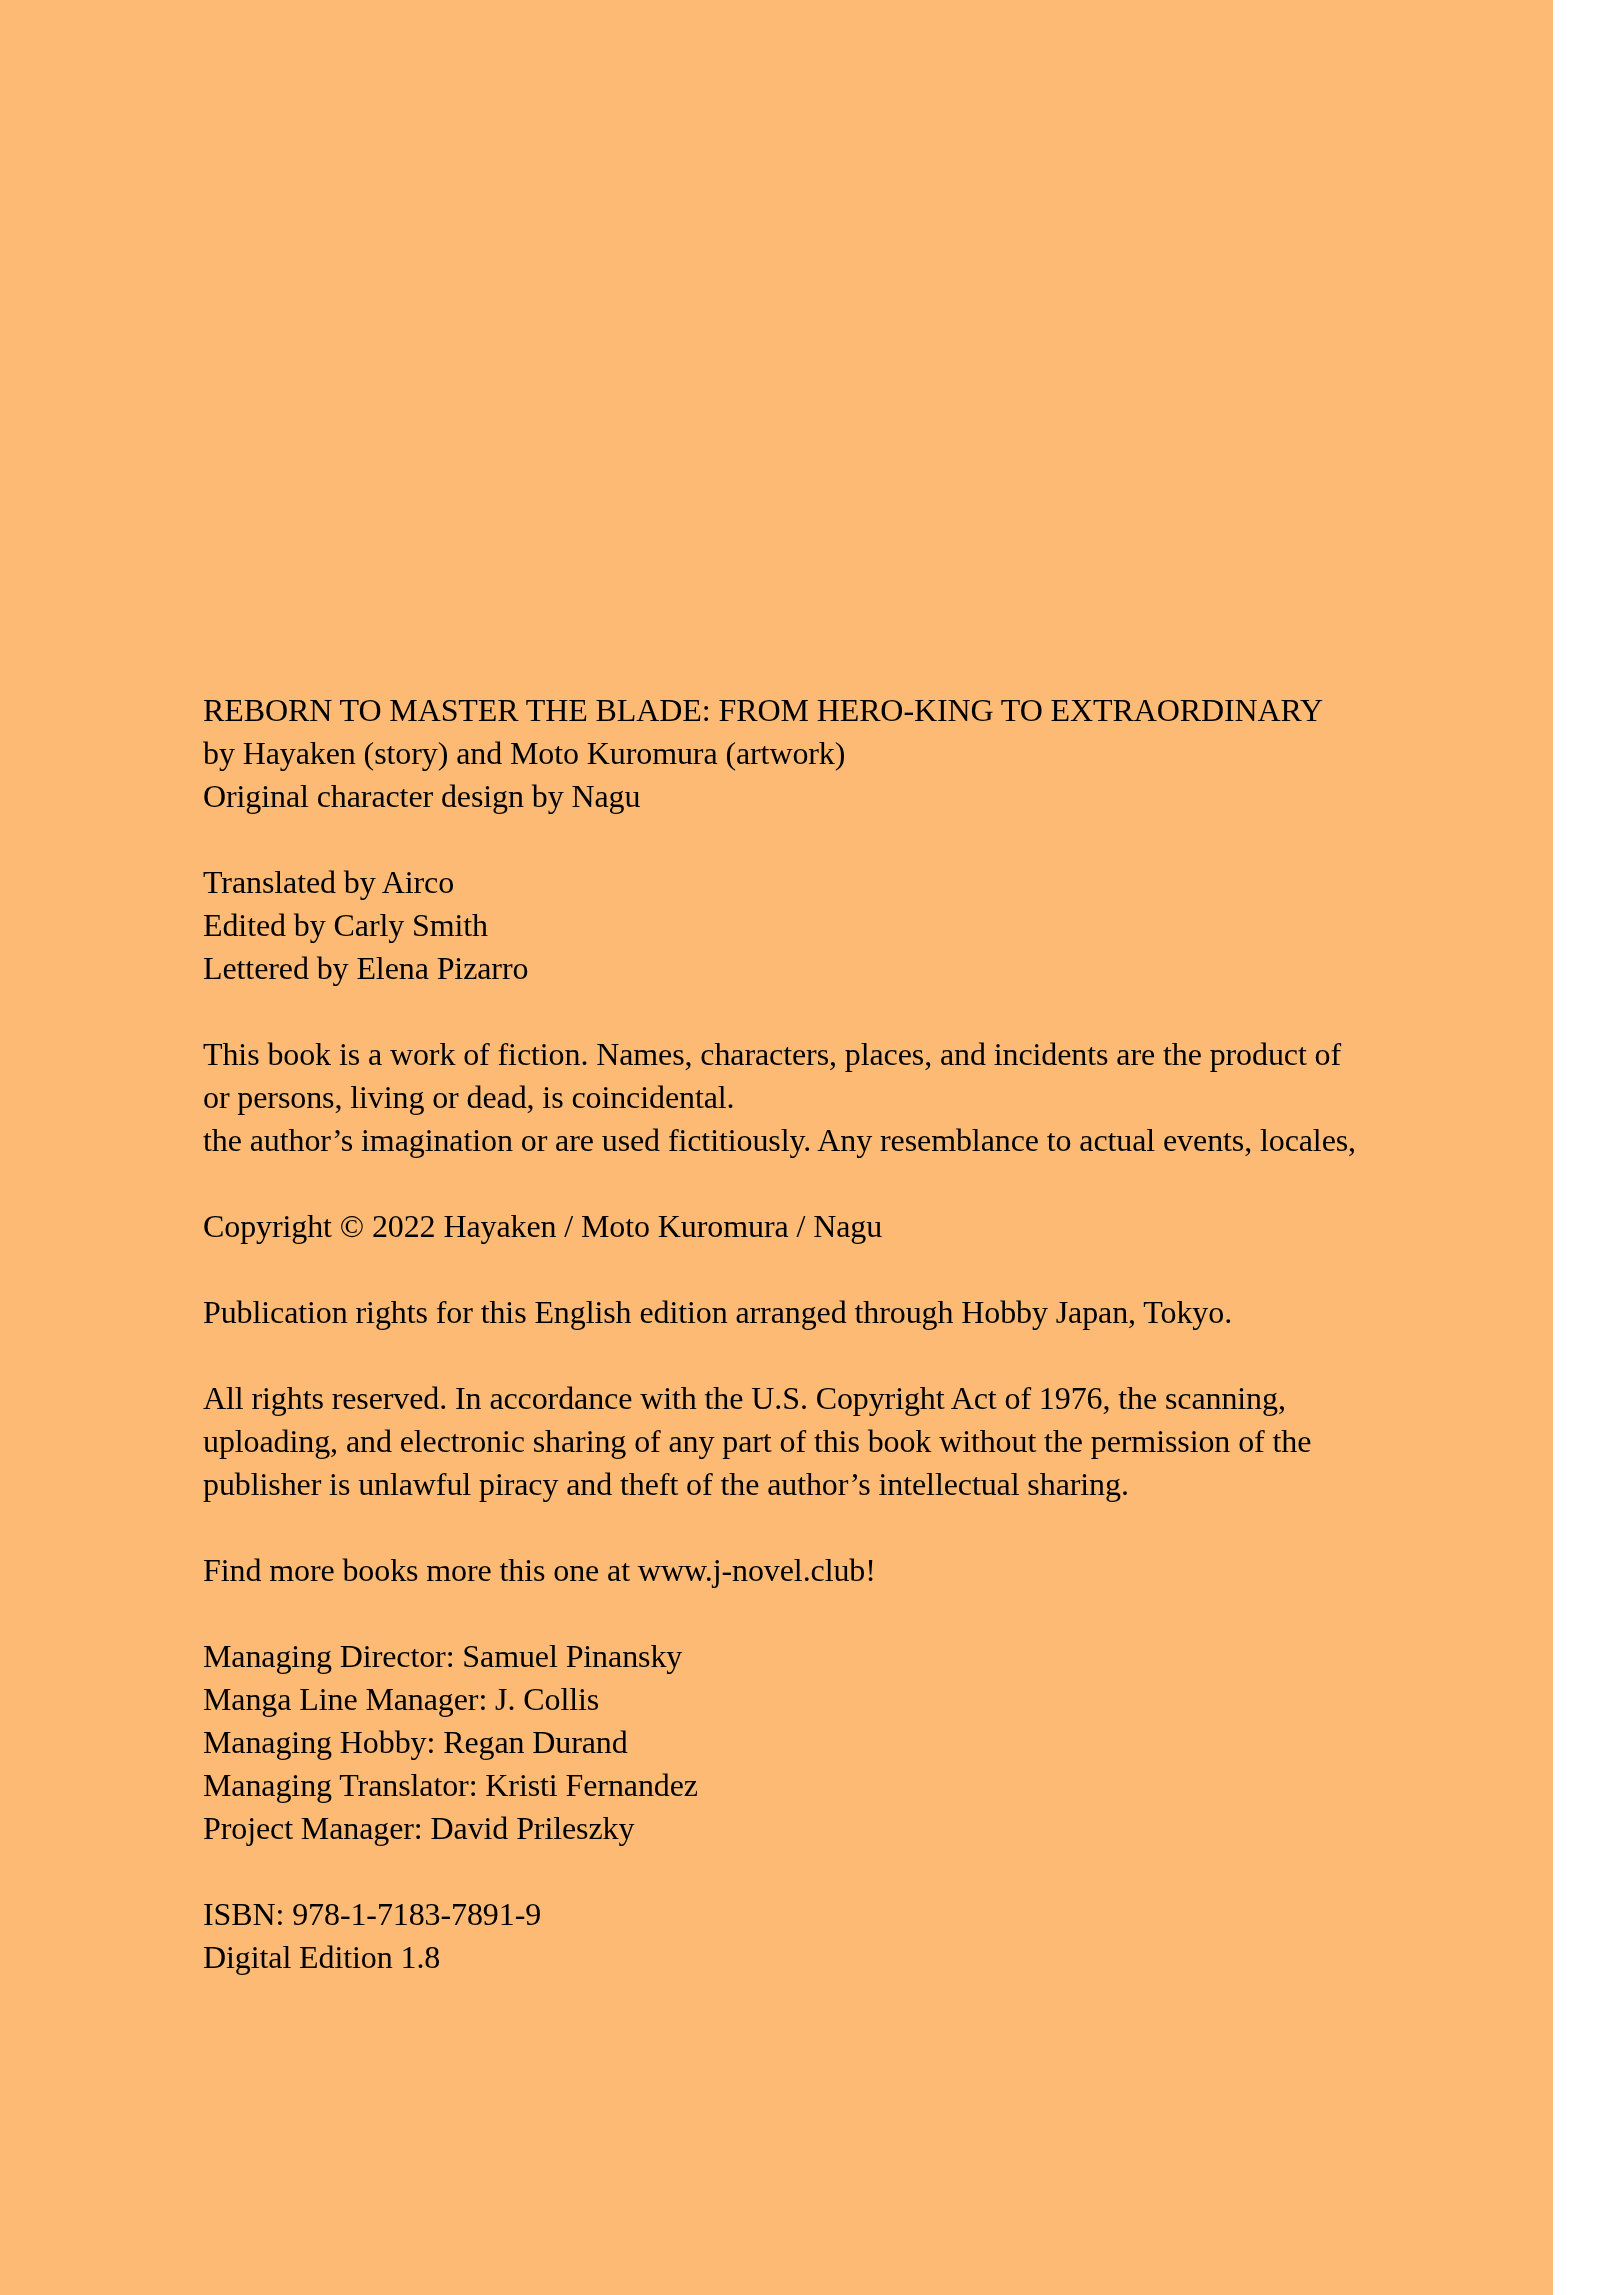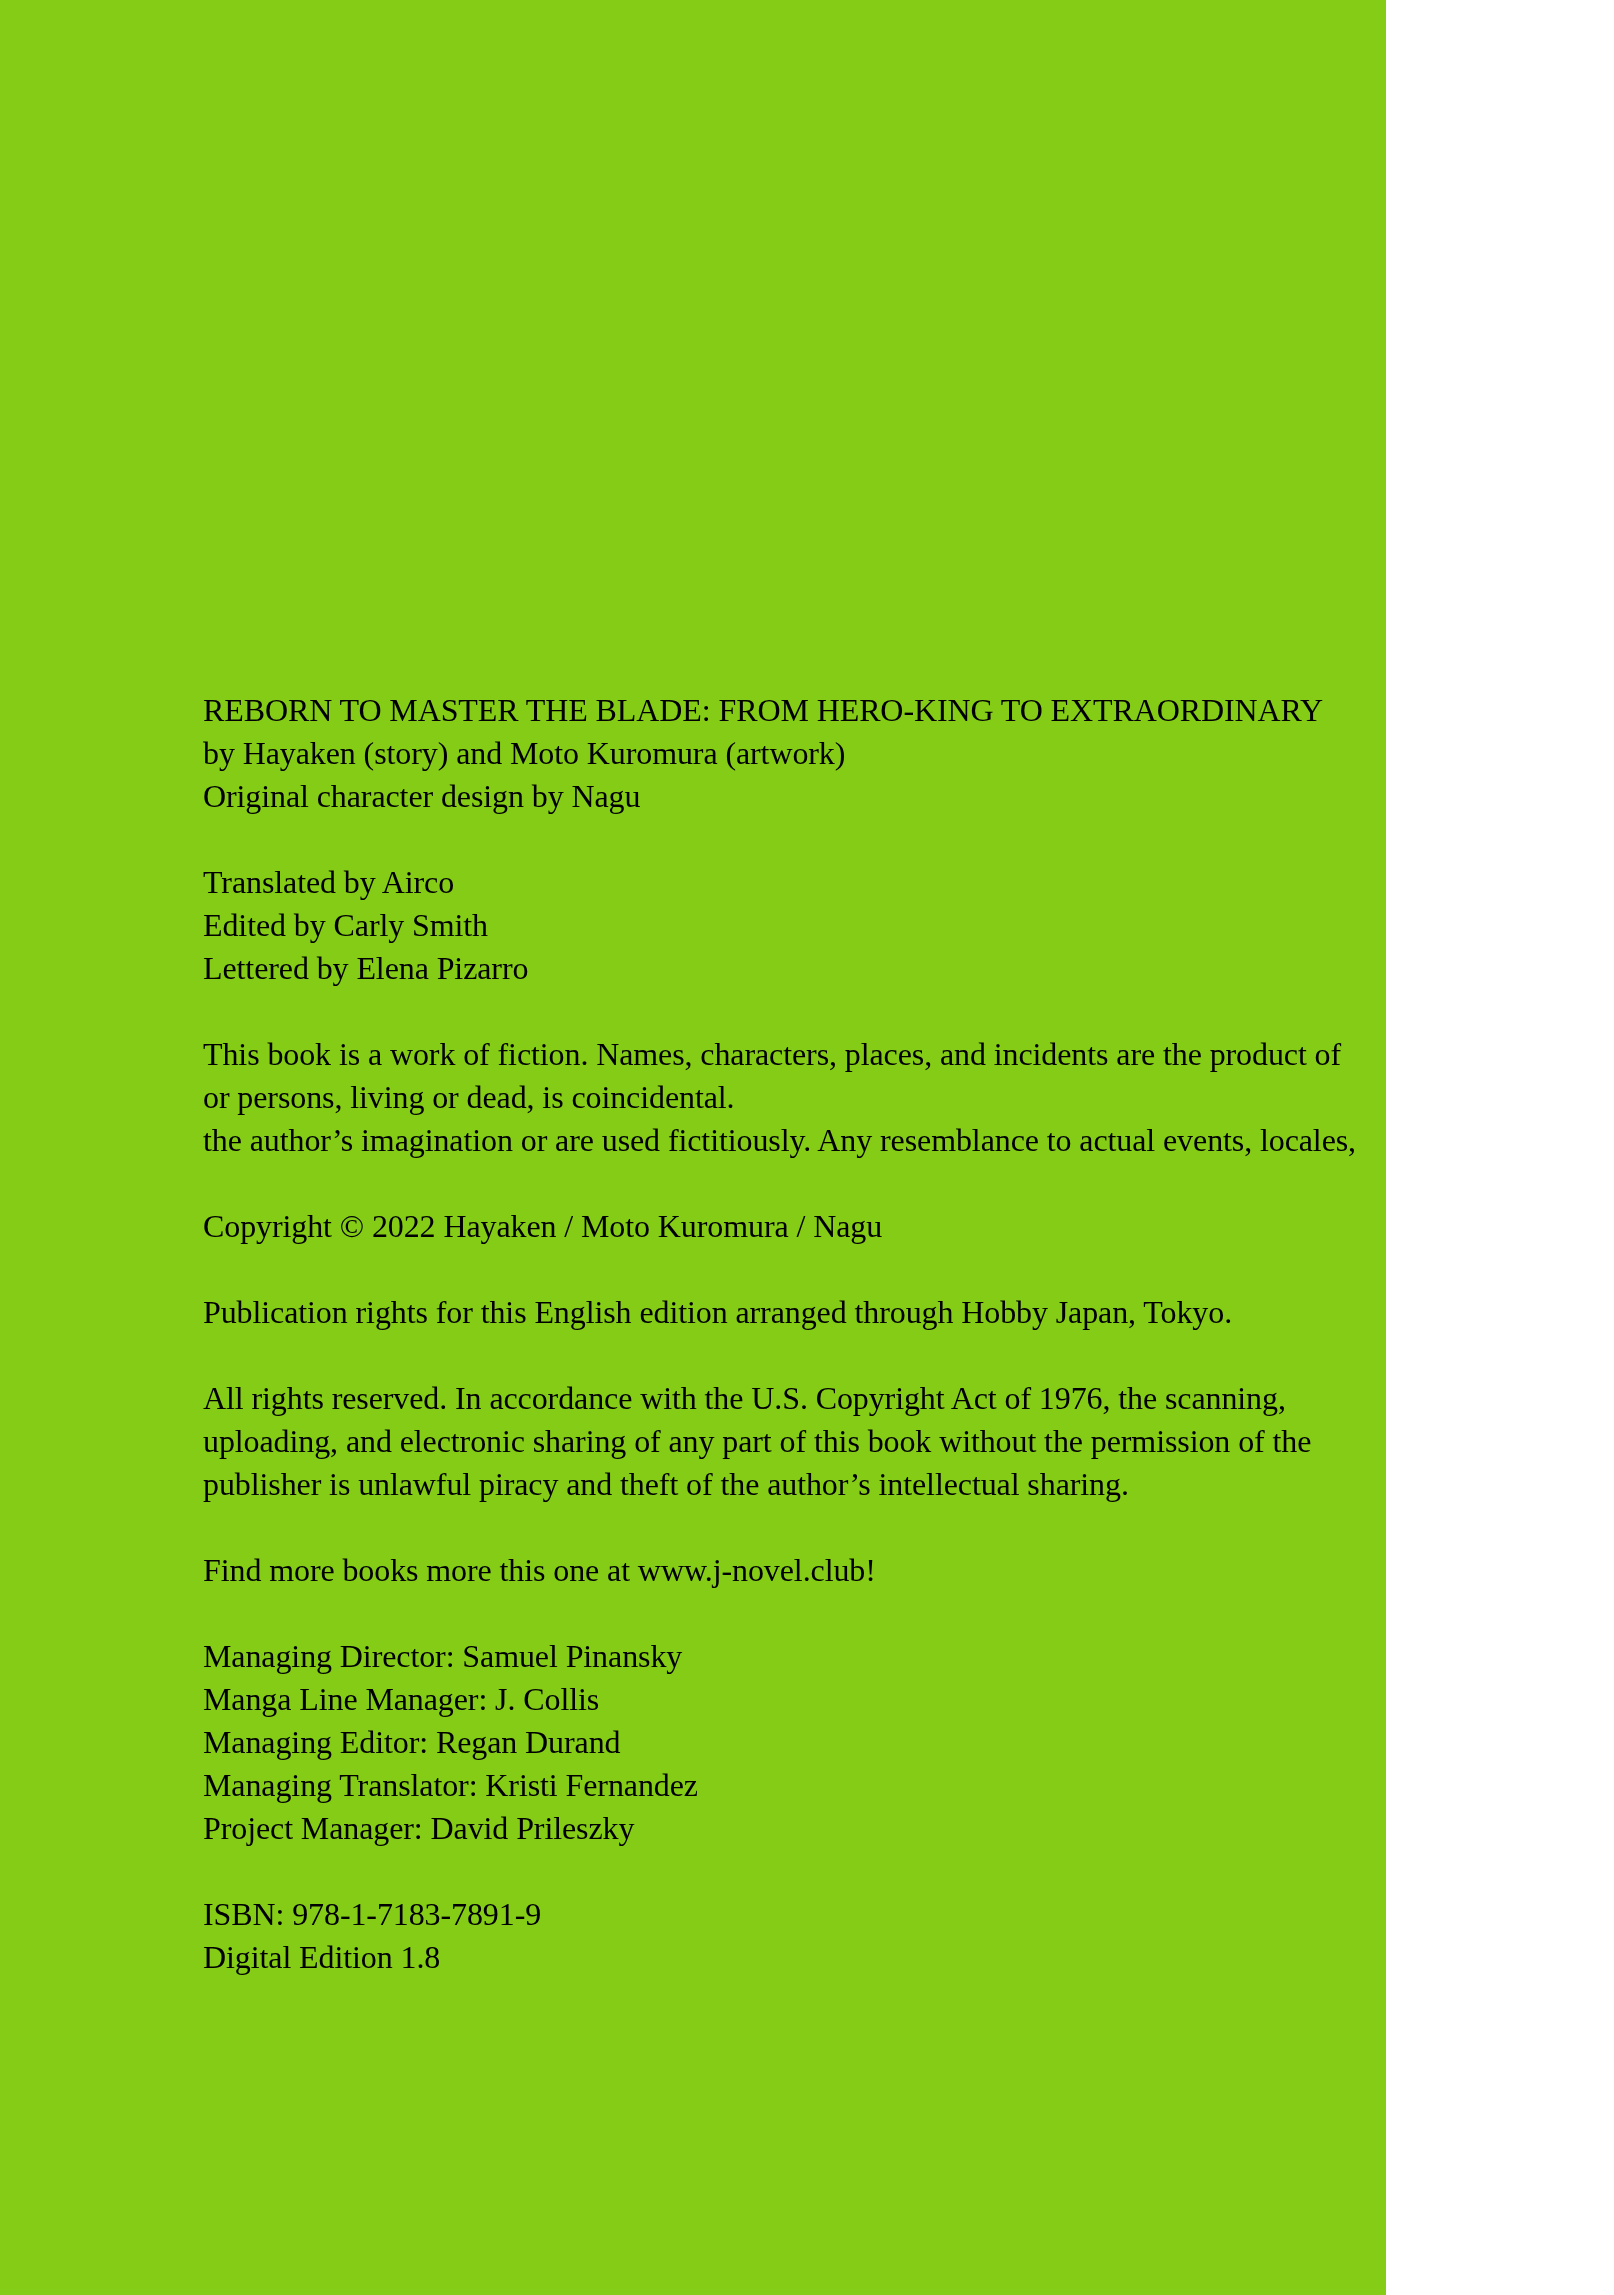--- a/index.html
+++ b/index.html
@@ -5,23 +5,23 @@
   html, body {
     margin: 0;
     padding: 0;
     width: 1614px;
     height: 2295px;
     background: #ffffff;
     overflow: hidden;
   }
   .page {
     position: relative;
-    width: 1386px;
+    width: 1553px;
     height: 2295px;
-    background: #84cc16;
+    background: #fdba74;
   }
   .page-text {
     position: absolute;
     left: 203px;
     top: 689px;
     width: 1411px;
     color: #000000;
     font-family: "Liberation Serif", "DejaVu Serif", serif;
     font-size: 32px;
     line-height: 43px;
@@ -72,21 +72,21 @@
     <div class="line">publisher is unlawful piracy and theft of the author’s intellectual sharing.</div>
 
     <div class="blank"></div>
 
     <div class="line">Find more books more this one at www.j-novel.club!</div>
 
     <div class="blank"></div>
 
     <div class="line">Managing Director: Samuel Pinansky</div>
     <div class="line">Manga Line Manager: J. Collis</div>
-    <div class="line">Managing Editor: Regan Durand</div>
+    <div class="line">Managing Hobby: Regan Durand</div>
     <div class="line">Managing Translator: Kristi Fernandez</div>
     <div class="line">Project Manager: David Prileszky</div>
 
     <div class="blank"></div>
 
     <div class="line">ISBN: 978-1-7183-7891-9</div>
     <div class="line">Digital Edition 1.8</div>
 
   </div>
 </div>

